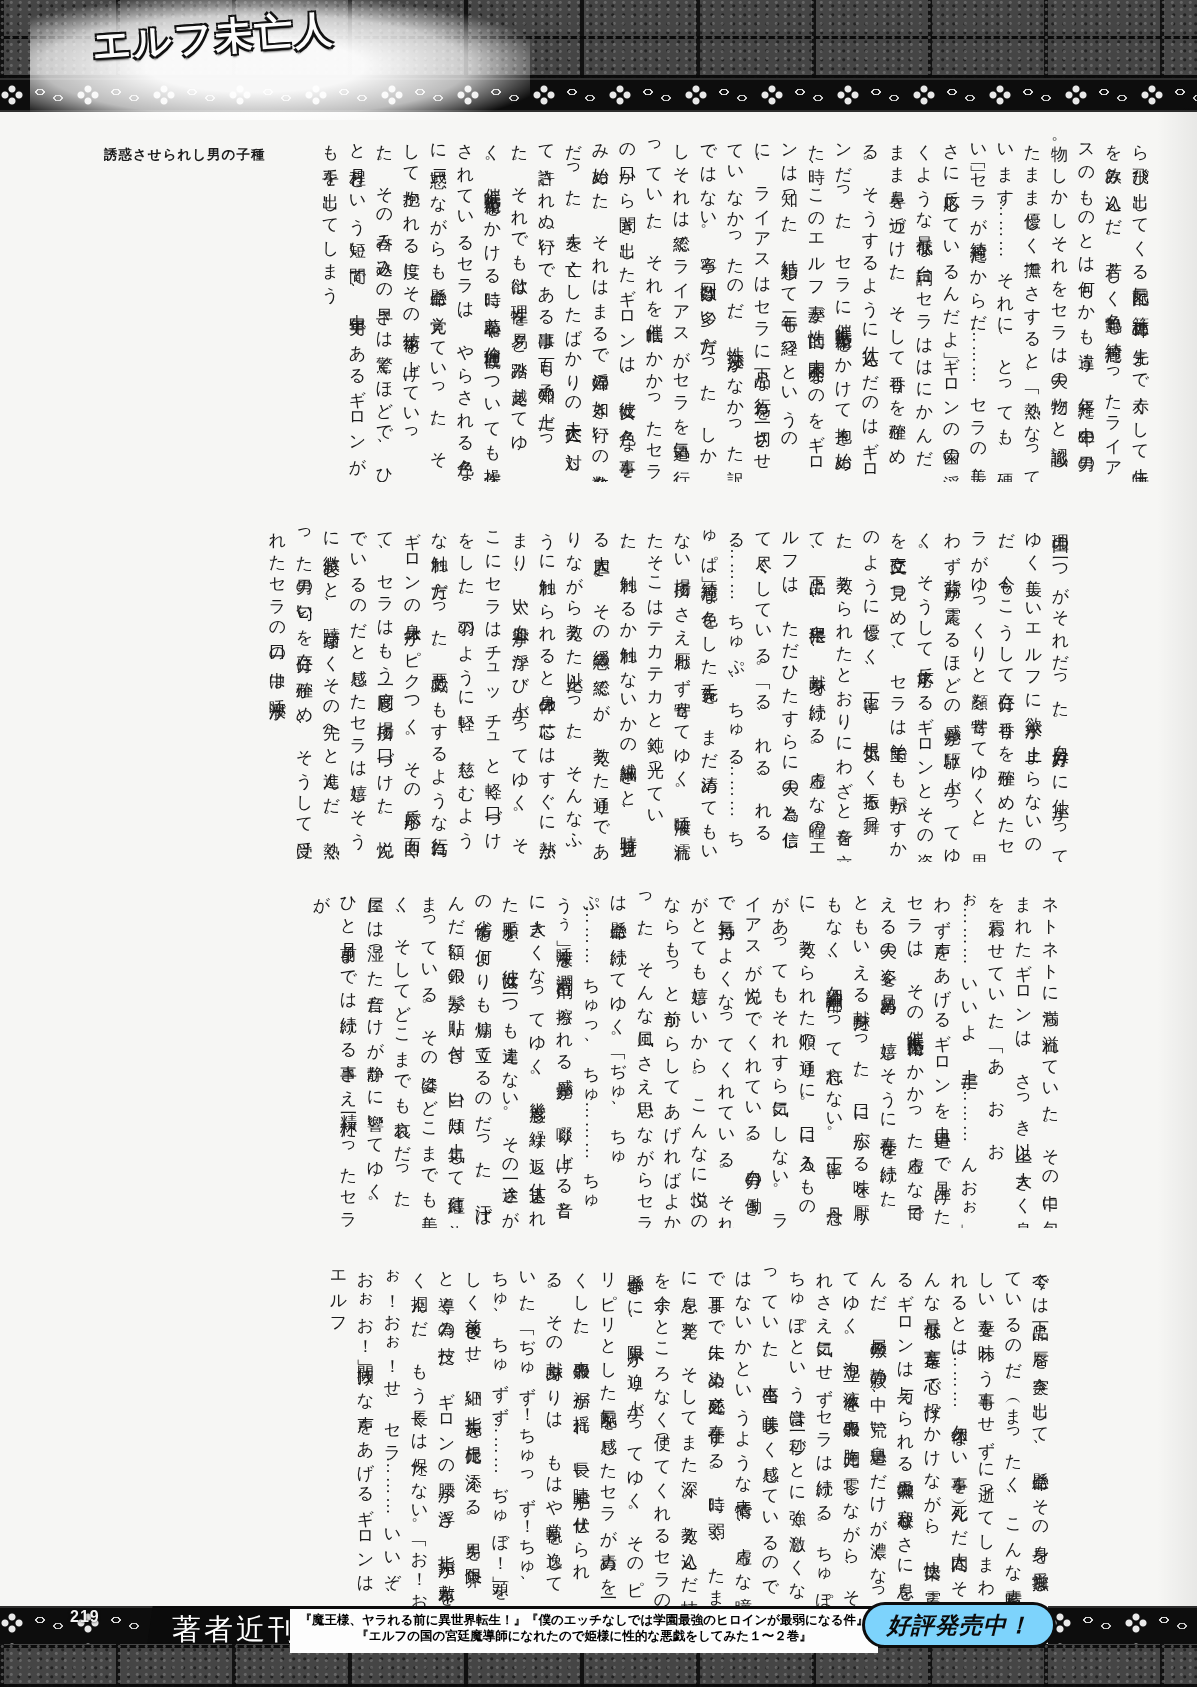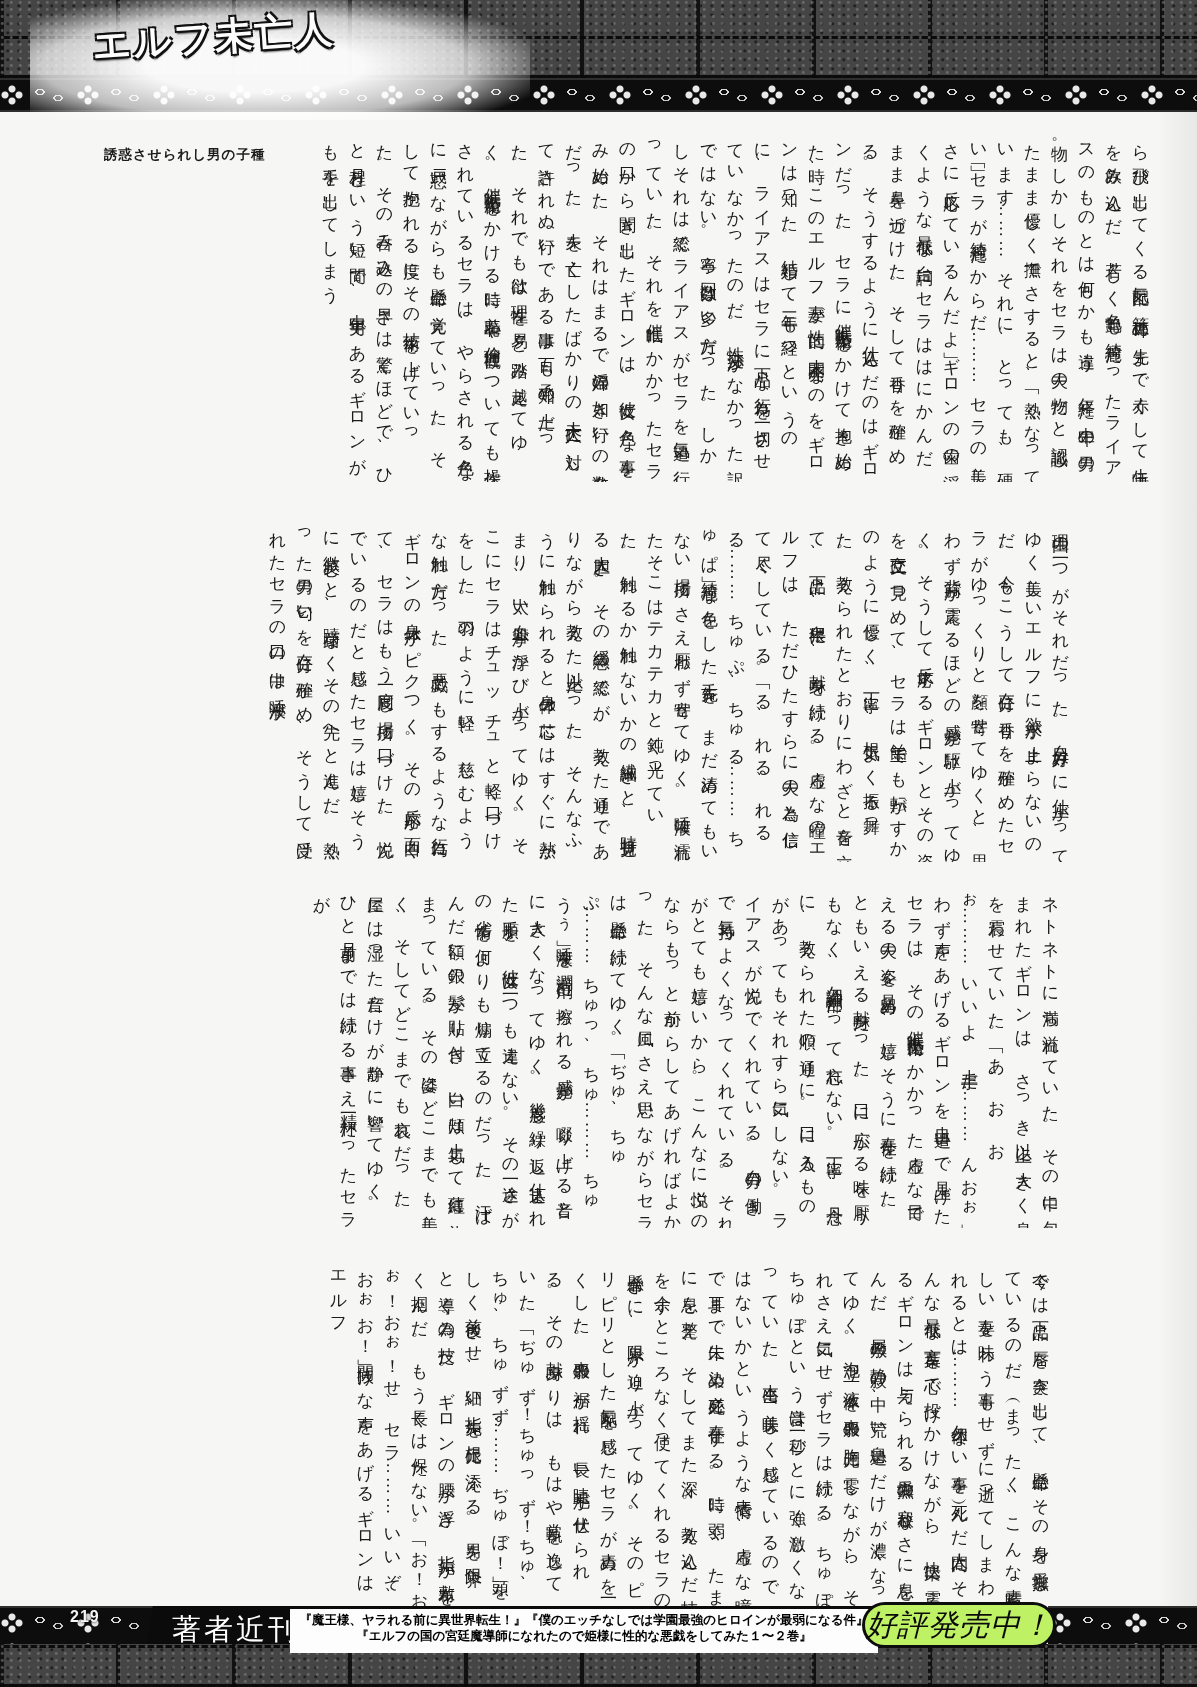--- a/index.html
+++ b/index.html
@@ -57,23 +57,23 @@
   .f-orn-left{left:0;width:168px;top:1606px;height:38px;}
   .f-orn-right{left:1048px;right:0;top:1606px;height:38px;}
   .f-black{position:absolute;left:150px;top:1606px;width:726px;height:38px;background:#0b0b0b;
     transform:skewX(-8deg);}
   .page-number{position:absolute;left:70px;top:1608px;font-size:16px;font-weight:bold;color:#f4f4f4;
     letter-spacing:1px;text-shadow:0 0 3px #000;z-index:5;}
   .author-label{position:absolute;left:172px;top:1610px;font-size:29px;font-weight:400;color:#fff;
     letter-spacing:3px;z-index:5;}
   .titles-box{position:absolute;left:290px;top:1609px;width:572px;height:38px;background:#fdfdfd;
     color:#000;font-size:12.5px;font-weight:bold;line-height:16px;padding:3px 8px;z-index:6;text-align:center;}
-  .badge{position:absolute;left:862px;top:1602px;width:188px;height:40px;background:#bef264;
+  .badge{position:absolute;left:862px;top:1602px;width:188px;height:40px;background:#7dd3fc;
     border:3px solid #0d0d0d;border-radius:23px;display:flex;align-items:center;justify-content:center;
-    font-size:30px;font-weight:400;font-style:italic;color:#0a0a0a;letter-spacing:1px;z-index:7;}
+    font-size:23px;font-weight:700;font-style:italic;color:#0a0a0a;letter-spacing:1px;z-index:7;}
 </style>
 </head>
 <body>
 
 <div class="page">
 
   <div class="bricks top"></div>
   <div class="ornament top-band"></div>
 
   <div class="logo-halo"></div>

